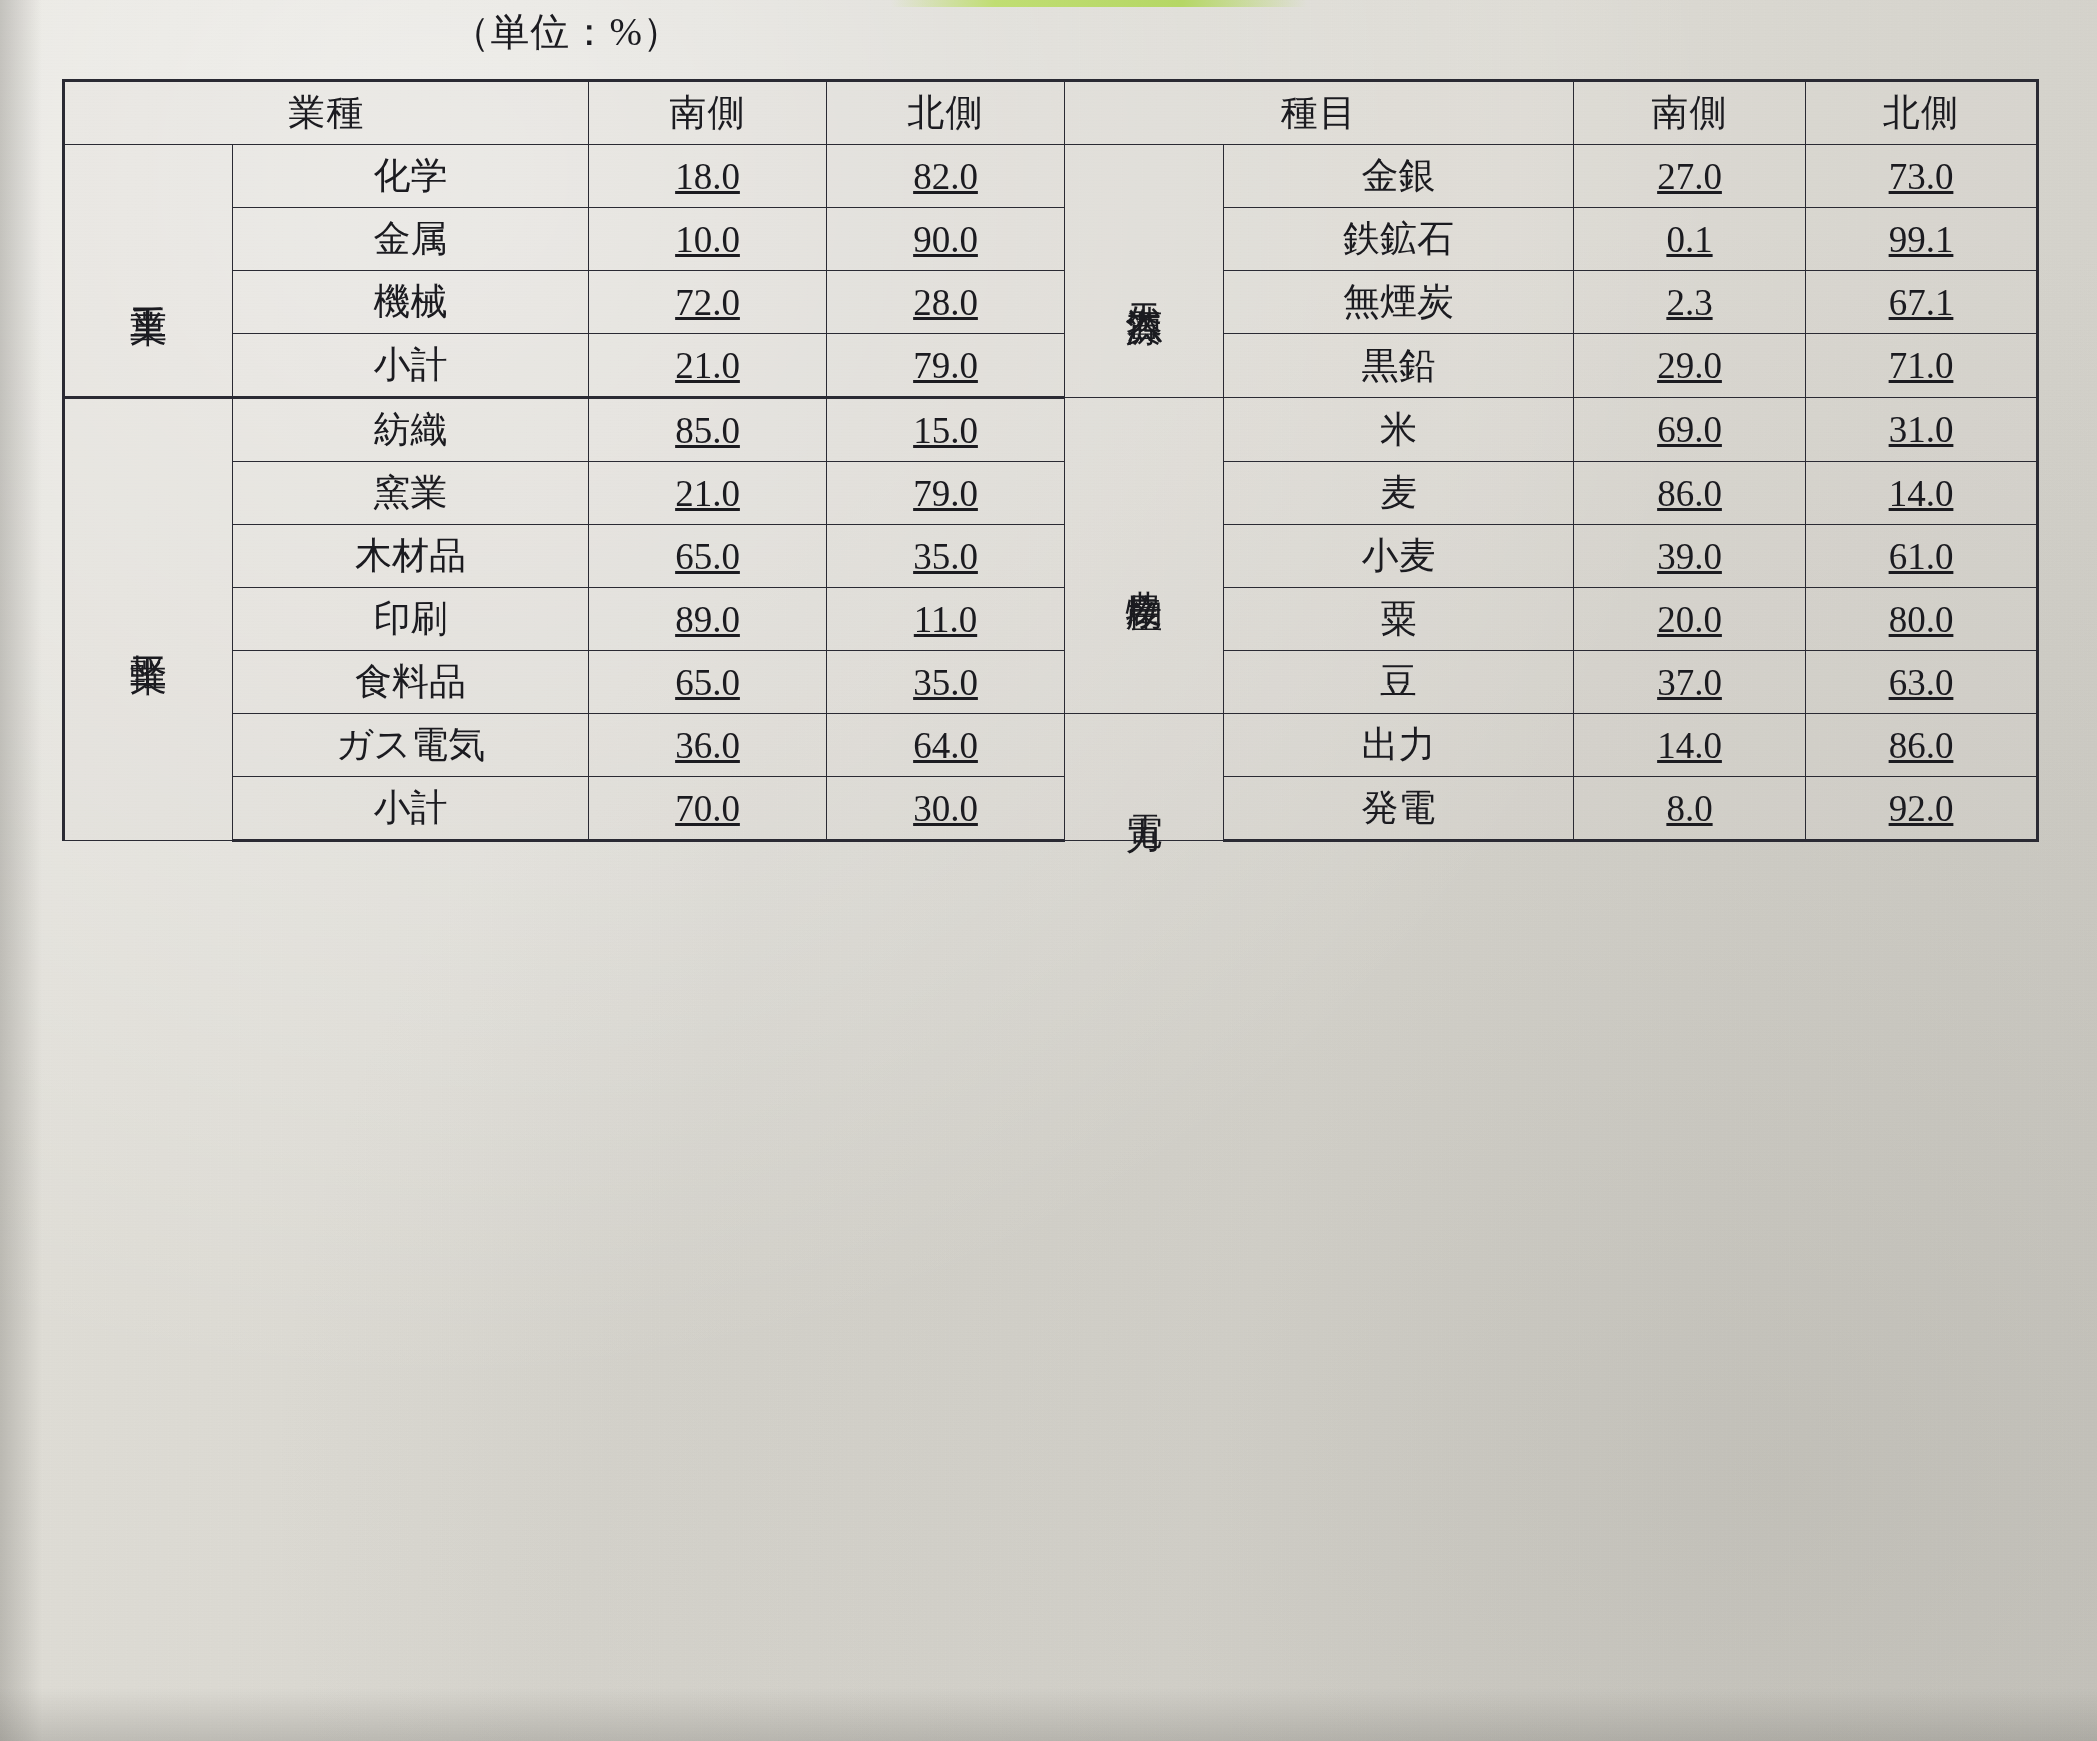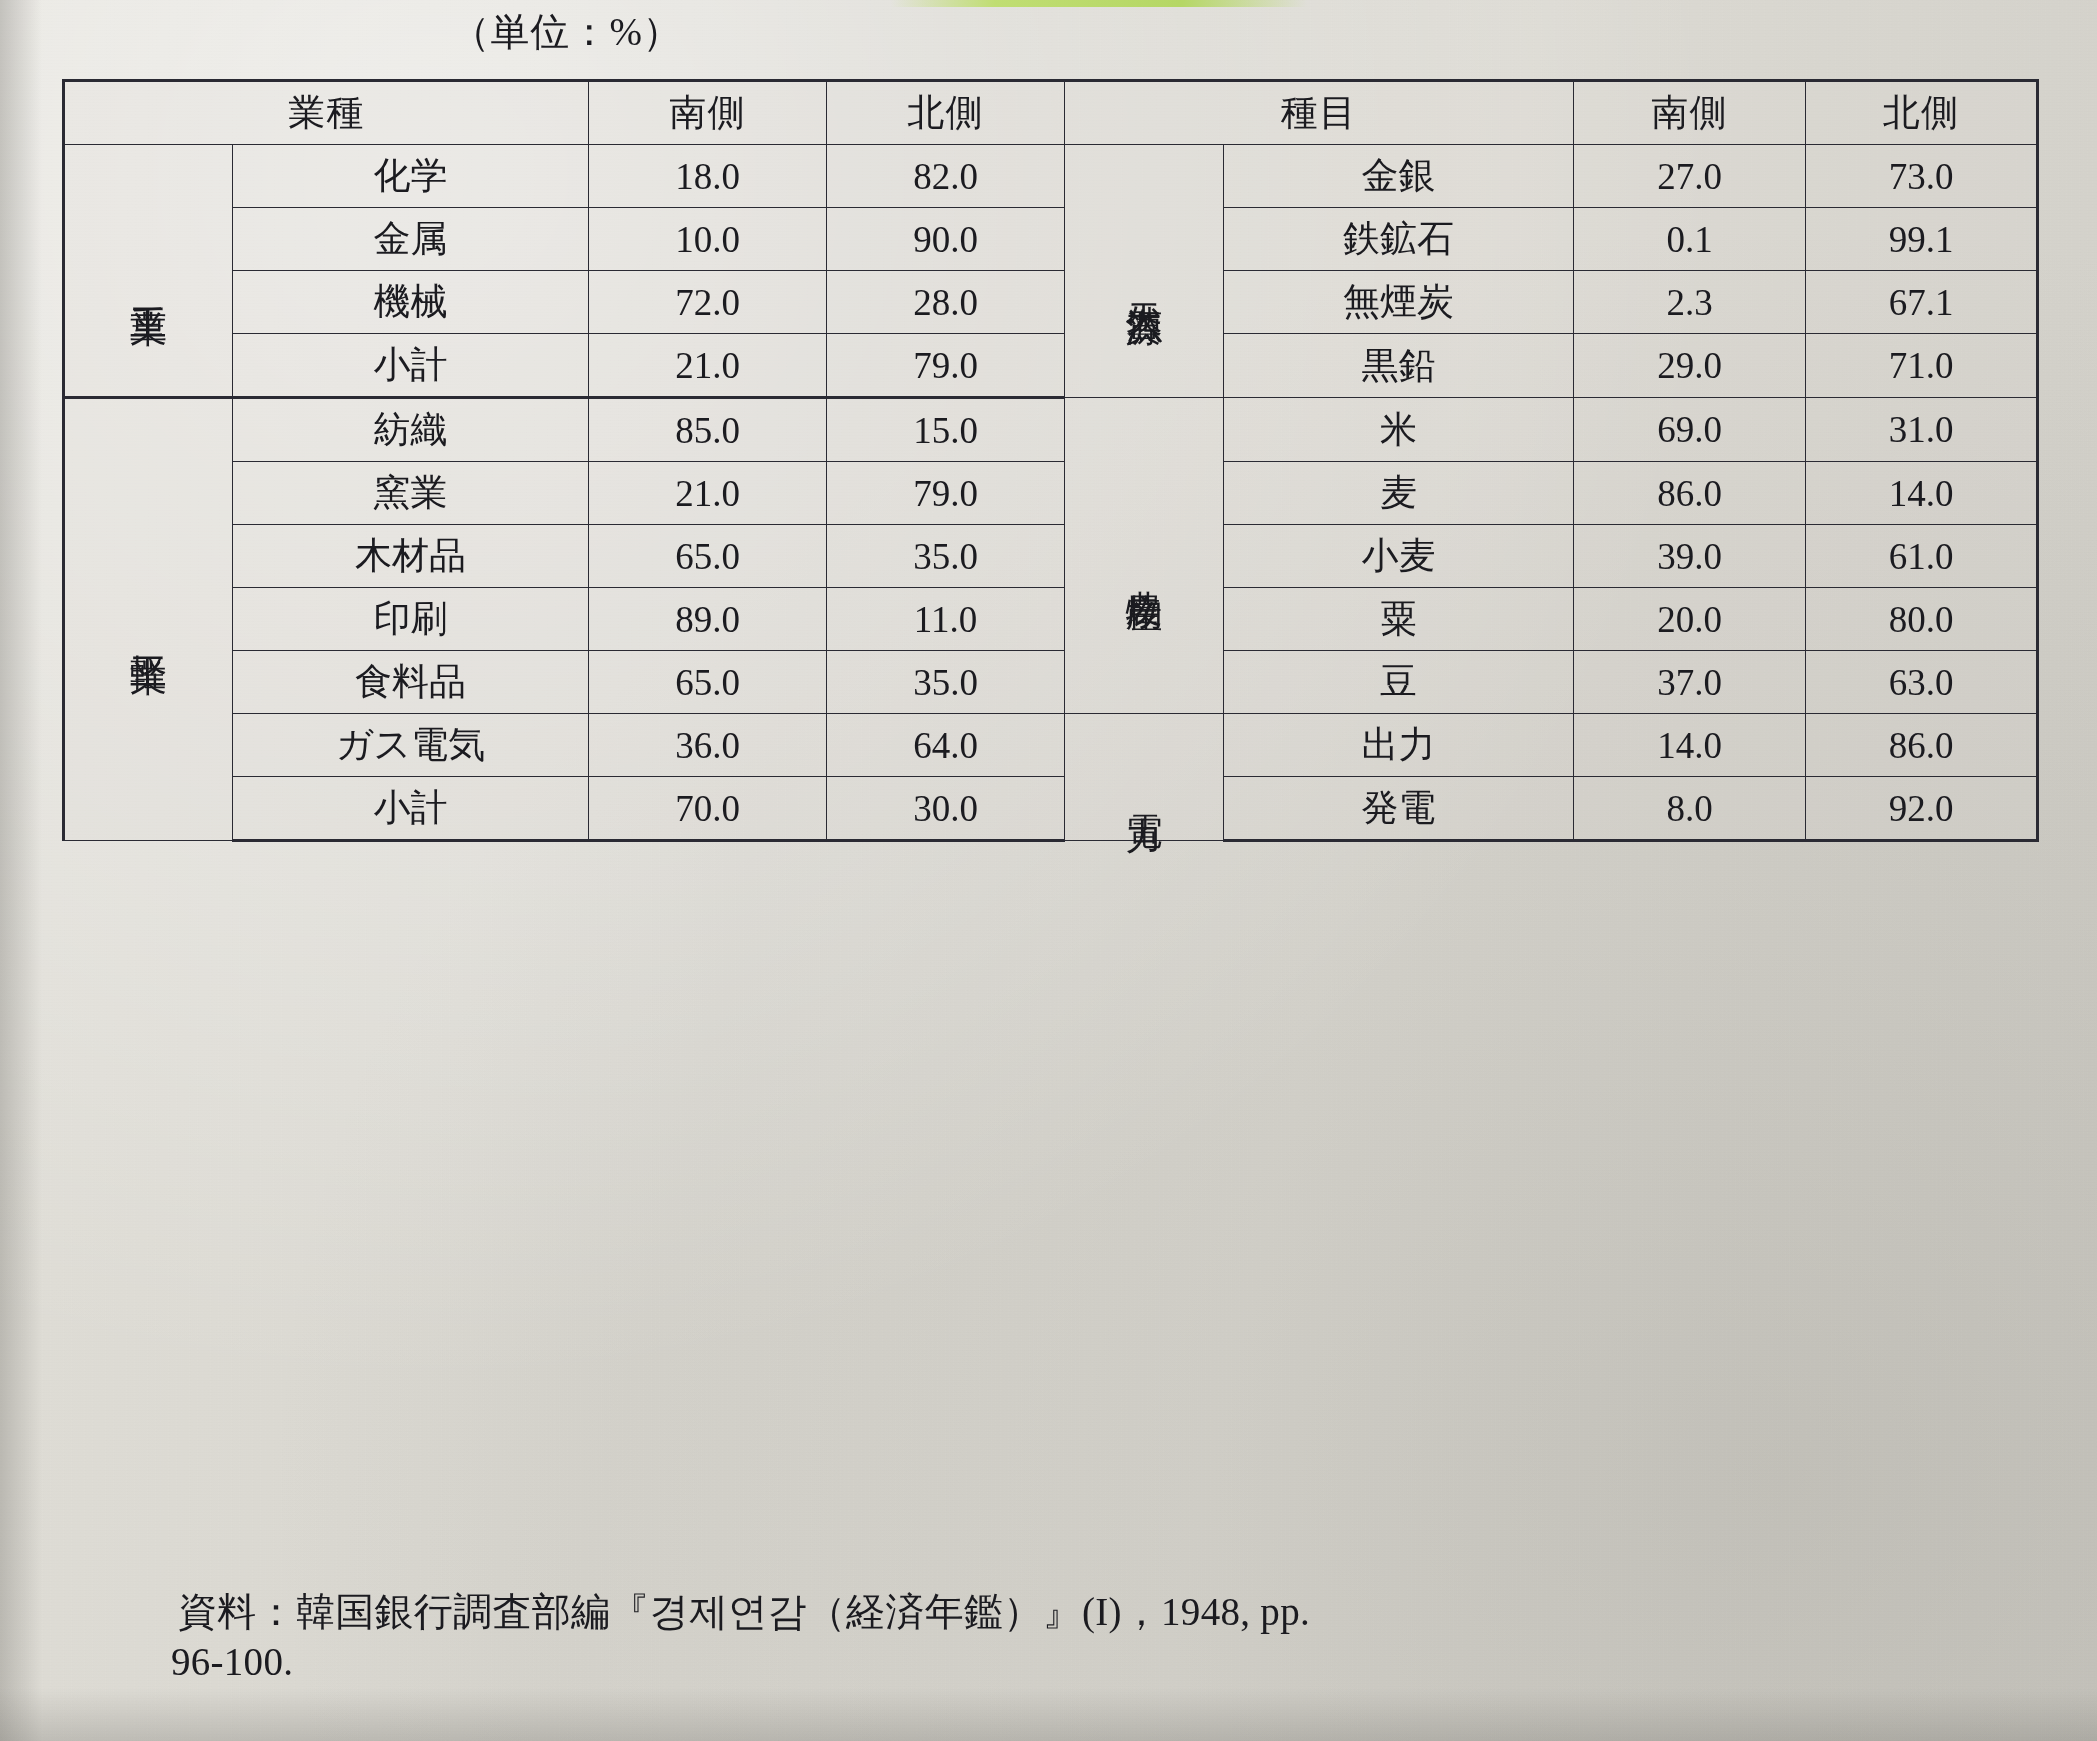--- a/index.html
+++ b/index.html
@@ -99,21 +99,21 @@
     text-orientation: upright;
     letter-spacing: 2.4px;
     line-height: 1.0;
     display: inline-block;
     font-size: 37px;
   }
   .hdr {
     height: 71px;
     font-size: 38px;
   }
-  .num { font-size: 37px; letter-spacing: 0px; }
+  .num { font-size: 37px; letter-spacing: 0px; text-decoration: underline; }
   .jp  { letter-spacing: 1.2px; }
 
   .source {
     position: absolute;
     left: 178px;
     top: 1587px;
     width: 1853px;
     font-size: 39px;
     line-height: 1.28;
     letter-spacing: 0.3px;
@@ -281,22 +281,18 @@
           <td class="num thick-bottom">70.0</td>
           <td class="num thick-bottom">30.0</td>
           <td class="thick-bottom">発電</td>
           <td class="num thick-bottom">8.0</td>
           <td class="num thick-bottom outer-r">92.0</td>
         </tr>
       </tbody>
     </table>
   </div>
 
-  <div class="source">
-    <div>資料：韓国銀行調査部編『경제연감（経済年鑑）』(I)，1948, pp.</div>
-    <div class="l2">96-100.</div>
-  </div>
 
 </div>
 
 <div class="edge-shadow-l"></div>
 <div class="edge-shadow-b"></div>
 
 
 </body></html>

